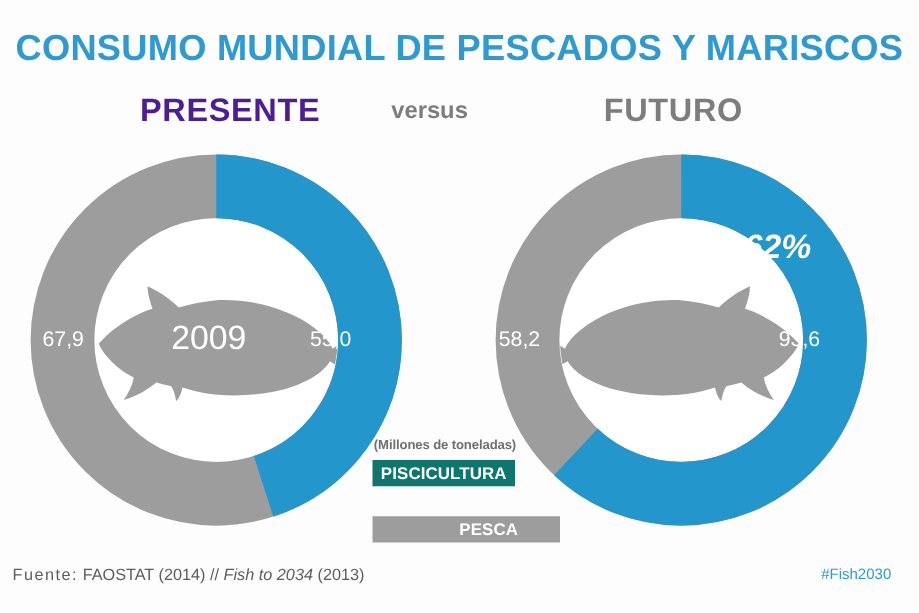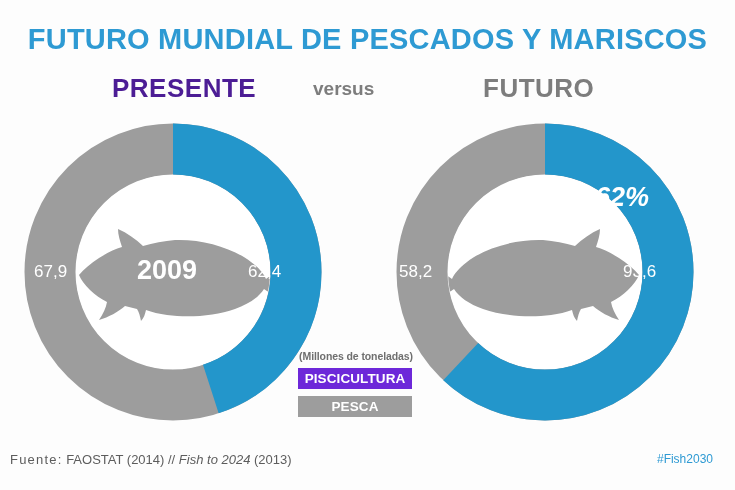--- a/index.html
+++ b/index.html
@@ -71,21 +71,21 @@
 
   .donut-svg { display: block; width: 300px; height: 300px; }
 
   .year-label {
     position: absolute;
     left: 0;
     top: 133px;
     width: 300px;
     text-align: center;
     font-size: 27px;
-    font-weight: bold;
+    font-weight: normal;
     color: #ffffff;
     pointer-events: none;
   }
   .year-label.shift-left  { transform: translateX(-6px); }
   .year-label.shift-right { transform: translateX(-14px); }
 
   .pct-label {
     position: absolute;
     font-size: 27px;
     font-weight: bold;
@@ -126,22 +126,22 @@
     width: 114px;
     height: 21px;
     line-height: 21px;
     text-align: center;
     font-size: 13.5px;
     font-weight: bold;
     color: #ffffff;
     letter-spacing: 0.1px;
     margin-top: 6px;
   }
-  .legend-chip.blue { background: #6d28d9; }
-  .legend-chip.gray { background: #9d9d9d; margin-top: 7px; }
+  .legend-chip.blue { background: #0f766e; }
+  .legend-chip.gray { background: #9d9d9d; margin-top: 24px; padding-left: 36px; }
 
   
   .footer-source {
     position: absolute;
     left: 10px;
     top: 452px;
     font-size: 13px;
     color: #5d5d5d;
     white-space: nowrap;
   }
@@ -154,21 +154,21 @@
     font-size: 12px;
     font-weight: normal;
     color: #2e9ad3;
   }
 </style>
 </head>
 <body>
 
 <div id="infographic">
 
-  <div class="main-title">FUTURO MUNDIAL DE PESCADOS Y MARISCOS</div>
+  <div class="main-title">CONSUMO MUNDIAL DE PESCADOS Y MARISCOS</div>
 
   <div class="sub-present">PRESENTE</div>
   <div class="sub-versus">versus</div>
   <div class="sub-future">FUTURO</div>
 
   <div class="donut-wrap left">
     <svg class="donut-svg" viewBox="0 0 300 300">
       <defs>
         <clipPath id="fishClipL">
           <circle cx="150" cy="150" r="97"></circle>
@@ -205,21 +205,21 @@
           C 97 119, 95 113, 95 107
           C 104 111, 113 117, 120 124
           C 130 121, 141 119, 152 118
           Z"></path>
       </g>
     </svg>
 
     <div class="year-label shift-left">2009</div>
 
 
-    <div class="val-label val-left-blue">62,4</div>
+    <div class="val-label val-left-blue">55,0</div>
 
     <div class="val-label val-left-gray">67,9</div>
   </div>
 
   <div class="donut-wrap right">
     <svg class="donut-svg" viewBox="0 0 300 300">
       <defs>
         <clipPath id="fishClipR">
           <circle cx="150" cy="150" r="97"></circle>
         </clipPath>
@@ -267,19 +267,19 @@
 
   <div class="legend">
     <div class="legend-units">(Millones de toneladas)</div>
     <div class="legend-chip blue">PISCICULTURA</div>
     <div class="legend-chip gray">PESCA</div>
   </div>
 
   <div class="footer-source">
     <span class="src-lead">Fuente:</span>
     <span>FAOSTAT (2014) //</span>
-    <span class="src-ital">Fish to 2024</span>
+    <span class="src-ital">Fish to 2034</span>
     <span>(2013)</span>
   </div>
 
   <div class="footer-hash">#Fish2030</div>
 
 </div>
 
 </body></html>

